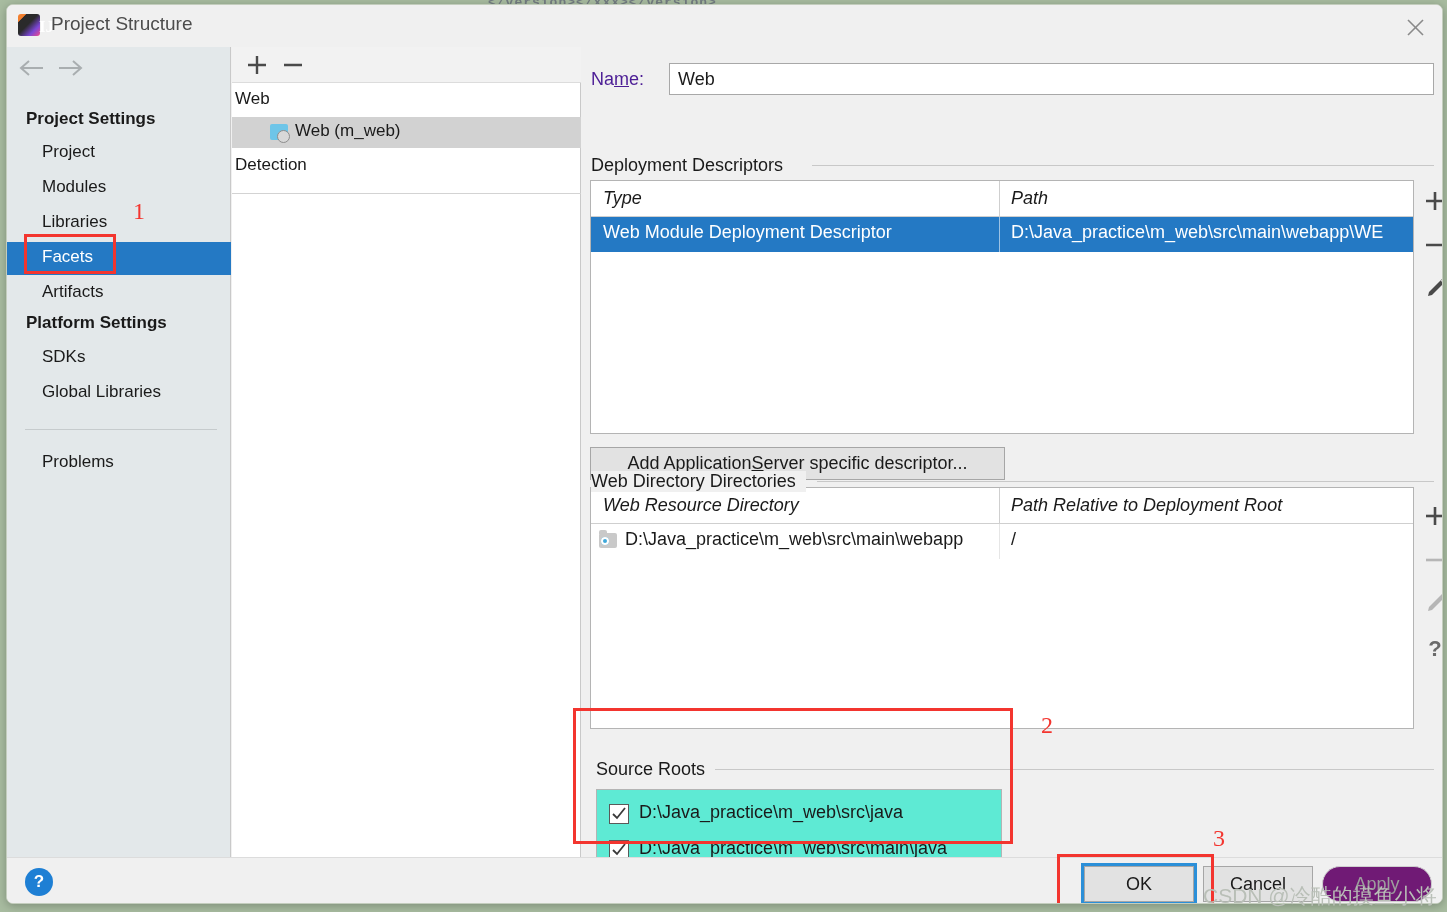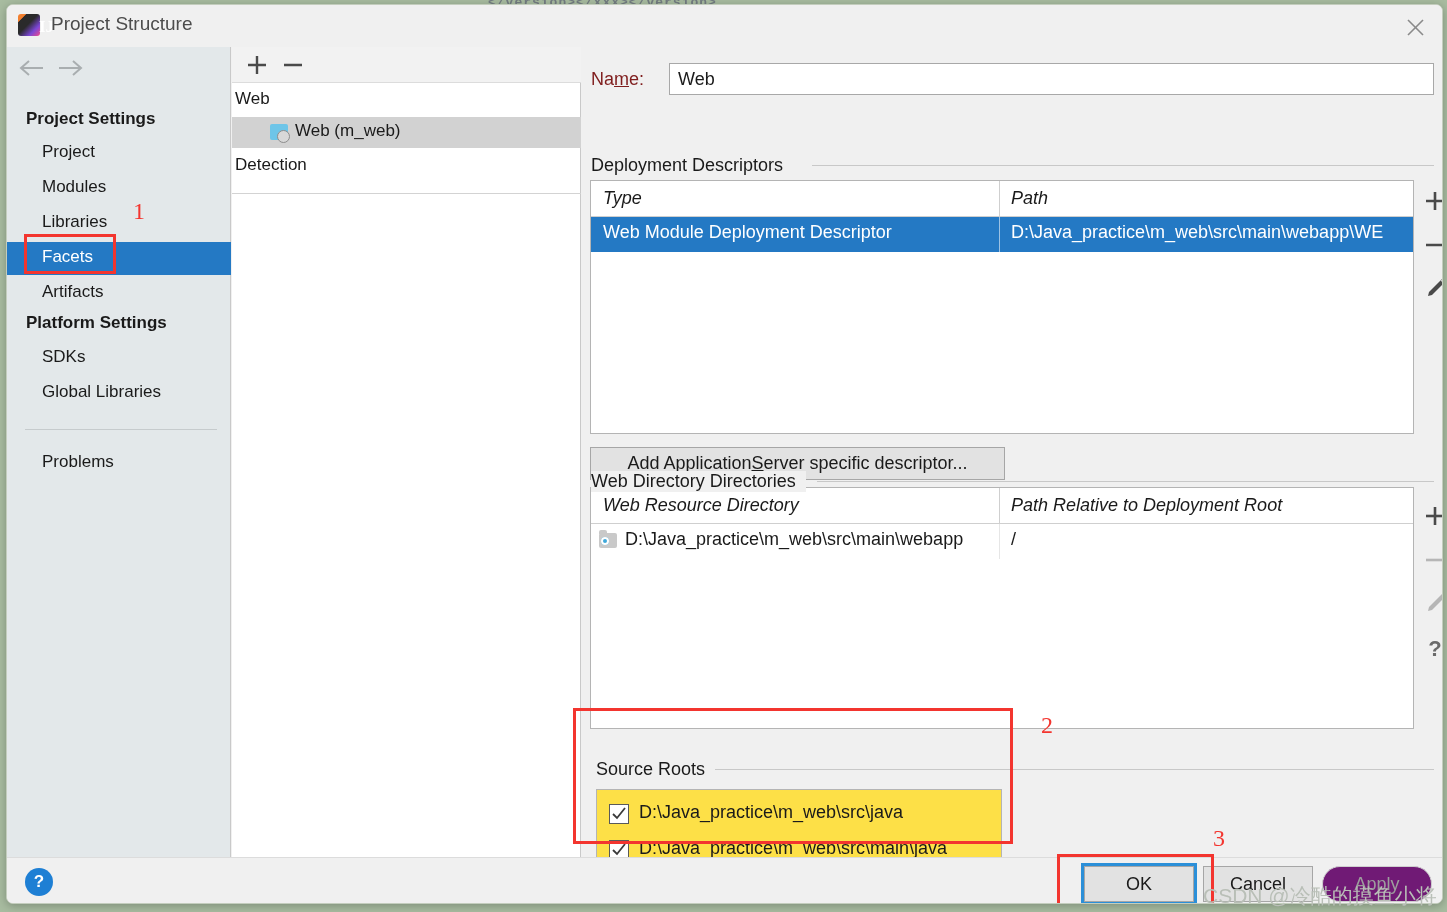--- a/index.html
+++ b/index.html
@@ -127,21 +127,21 @@
     position: absolute; left: 0; top: 146px; width: 349px; height: 1px; background: #d3d3d3;
   }
 
   
   #content {
     position: absolute; left: 575px; top: 42px; width: 862px; height: 810px;
     background: #f0f0f0;
   }
 
   
-  #name-label { position: absolute; left: 9px; top: 22px; font-size: 18px; color: #7f1d1d; }
+  #name-label { position: absolute; left: 9px; top: 22px; font-size: 18px; color: #4c1d95; }
   #name-label u { text-decoration: underline; }
   #name-input {
     position: absolute; left: 87px; top: 16px; width: 765px; height: 32px;
     background: #ffffff; border: 1px solid #a8a8a8;
     font-size: 18px; color: #1a1a1a; padding: 0 8px;
     font-family: "Liberation Sans", sans-serif;
   }
 
   
   .group-caption {
@@ -191,21 +191,21 @@
   .push-btn {
     position: absolute; background: #e2e2e2; border: 1px solid #a6a6a6;
     font-size: 18px; color: #1a1a1a; cursor: pointer;
     font-family: "Liberation Sans", sans-serif;
     display: flex; align-items: center; justify-content: center;
   }
   .push-btn u { text-decoration: underline; }
 
   
   #sr-box {
-    position: absolute; background: #fde047; border: 1px solid #b4b4b4;
+    position: absolute; background: #5eead4; border: 1px solid #b4b4b4;
   }
   .sr-row { position: absolute; left: 0; width: 100%; height: 36px; cursor: pointer; }
   .sr-check {
     position: absolute; left: 12px; top: 7px; width: 20px; height: 20px;
     border: 1.5px solid #5a5a5a; background: #ffffff;
   }
   .sr-check svg { position: absolute; left: 1px; top: 1px; }
   .sr-label { position: absolute; left: 42px; top: 5px; font-size: 18px; color: #1a1a1a; }
 
   

